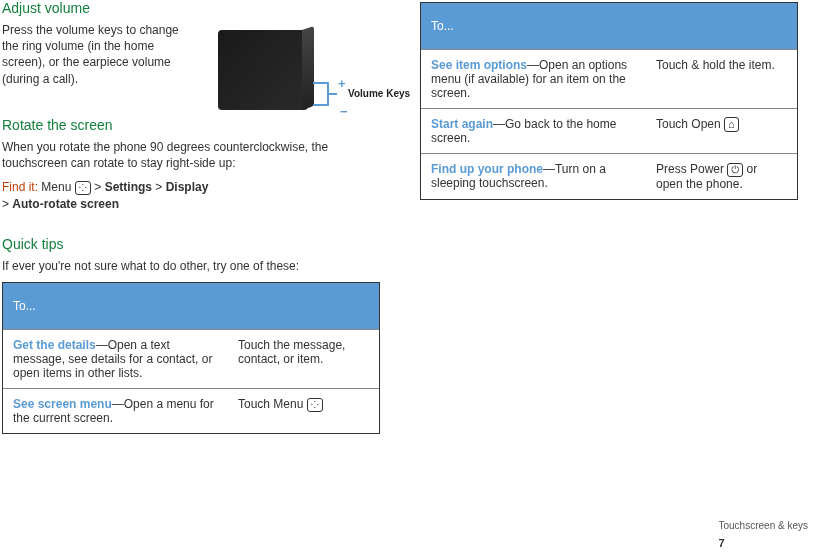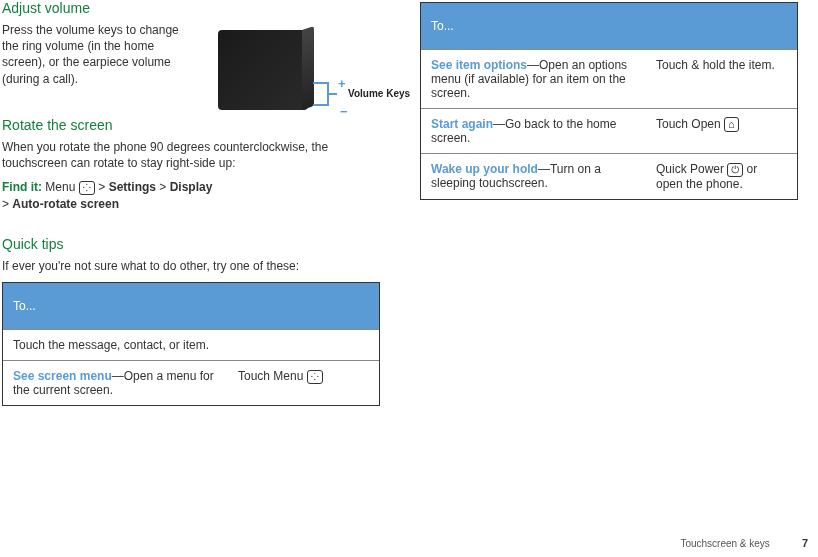--- a/index.html
+++ b/index.html
@@ -80,21 +80,21 @@
       position: absolute;
       left: 122px; top: 82px;
       color: #5b9bd5; font-weight: bold; font-size: 13px;
     }
     .vk-label {
       position: absolute;
       left: 130px; top: 66px;
       font-size: 10px; font-weight: bold; color: #222;
       white-space: nowrap;
     }
-    .find-it-label { color: #15803d; font-weight: bold; }
+    .find-it-label { color: #c2410c; }
     .find-it b { font-weight: bold; color: #333; }
     .table {
       border: 1px solid #333;
       margin-top: 4px;
     }
     .thead {
       background: #5b9bd5;
       color: #fff;
       padding: 16px 10px;
       font-size: 12px;
@@ -121,22 +121,23 @@
     }
     .menu-glyph::before { content: "⁘"; font-size: 10px; }
     .home-glyph::before { content: "⌂"; font-size: 11px; }
     .power-glyph::before { content: "⏻"; font-size: 10px; }
     .footer {
       position: absolute;
       bottom: 8px; right: 10px;
       font-size: 10px;
       color: #555;
       display: flex;
-      gap: 32px;
+      gap: 6px;
       align-items: baseline;
+      flex-direction: column;
     }
     .footer .pg { font-weight: bold; color: #333; font-size: 11px; }
   </style>
 </head>
 <body>
 
 <div class="page">
 
   <div class="col">
     <h3 class="section">Adjust volume</h3>
@@ -169,20 +170,23 @@
       <span> &gt; </span>
       <b>Auto-rotate screen</b>
     </p>
 
     <h3 class="section" style="margin-top:24px">Quick tips</h3>
     <p>If ever you're not sure what to do other, try one of these:</p>
 
     <div class="table">
       <div class="thead">To...</div>
       <div class="row">
+        <div class="cell cell-l">
+          <span class="bold-link">Get the details</span><span>—Open a text message, see details for a contact, or open items in other lists.</span>
+        </div>
         <div class="cell cell-r">Touch the message, contact, or item.</div>
       </div>
       <div class="row">
         <div class="cell cell-l">
           <span class="bold-link">See screen menu</span><span>—Open a menu for the current screen.</span>
         </div>
         <div class="cell cell-r">
           <span>Touch Menu </span><span class="keybox menu-glyph"></span>
         </div>
       </div>
@@ -201,24 +205,24 @@
       <div class="row">
         <div class="cell cell-l">
           <span class="bold-link">Start again</span><span>—Go back to the home screen.</span>
         </div>
         <div class="cell cell-r">
           <span>Touch Open </span><span class="keybox home-glyph"></span>
         </div>
       </div>
       <div class="row">
         <div class="cell cell-l">
-          <span class="bold-link">Wake up your hold</span><span>—Turn on a sleeping touchscreen.</span>
+          <span class="bold-link">Find up your phone</span><span>—Turn on a sleeping touchscreen.</span>
         </div>
         <div class="cell cell-r">
-          <span>Quick Power </span><span class="keybox power-glyph"></span><span> or open the phone.</span>
+          <span>Press Power </span><span class="keybox power-glyph"></span><span> or open the phone.</span>
         </div>
       </div>
     </div>
   </div>
 </div>
 
 <div class="footer">
   <span>Touchscreen &amp; keys</span>
   <span class="pg">7</span>
 </div>

